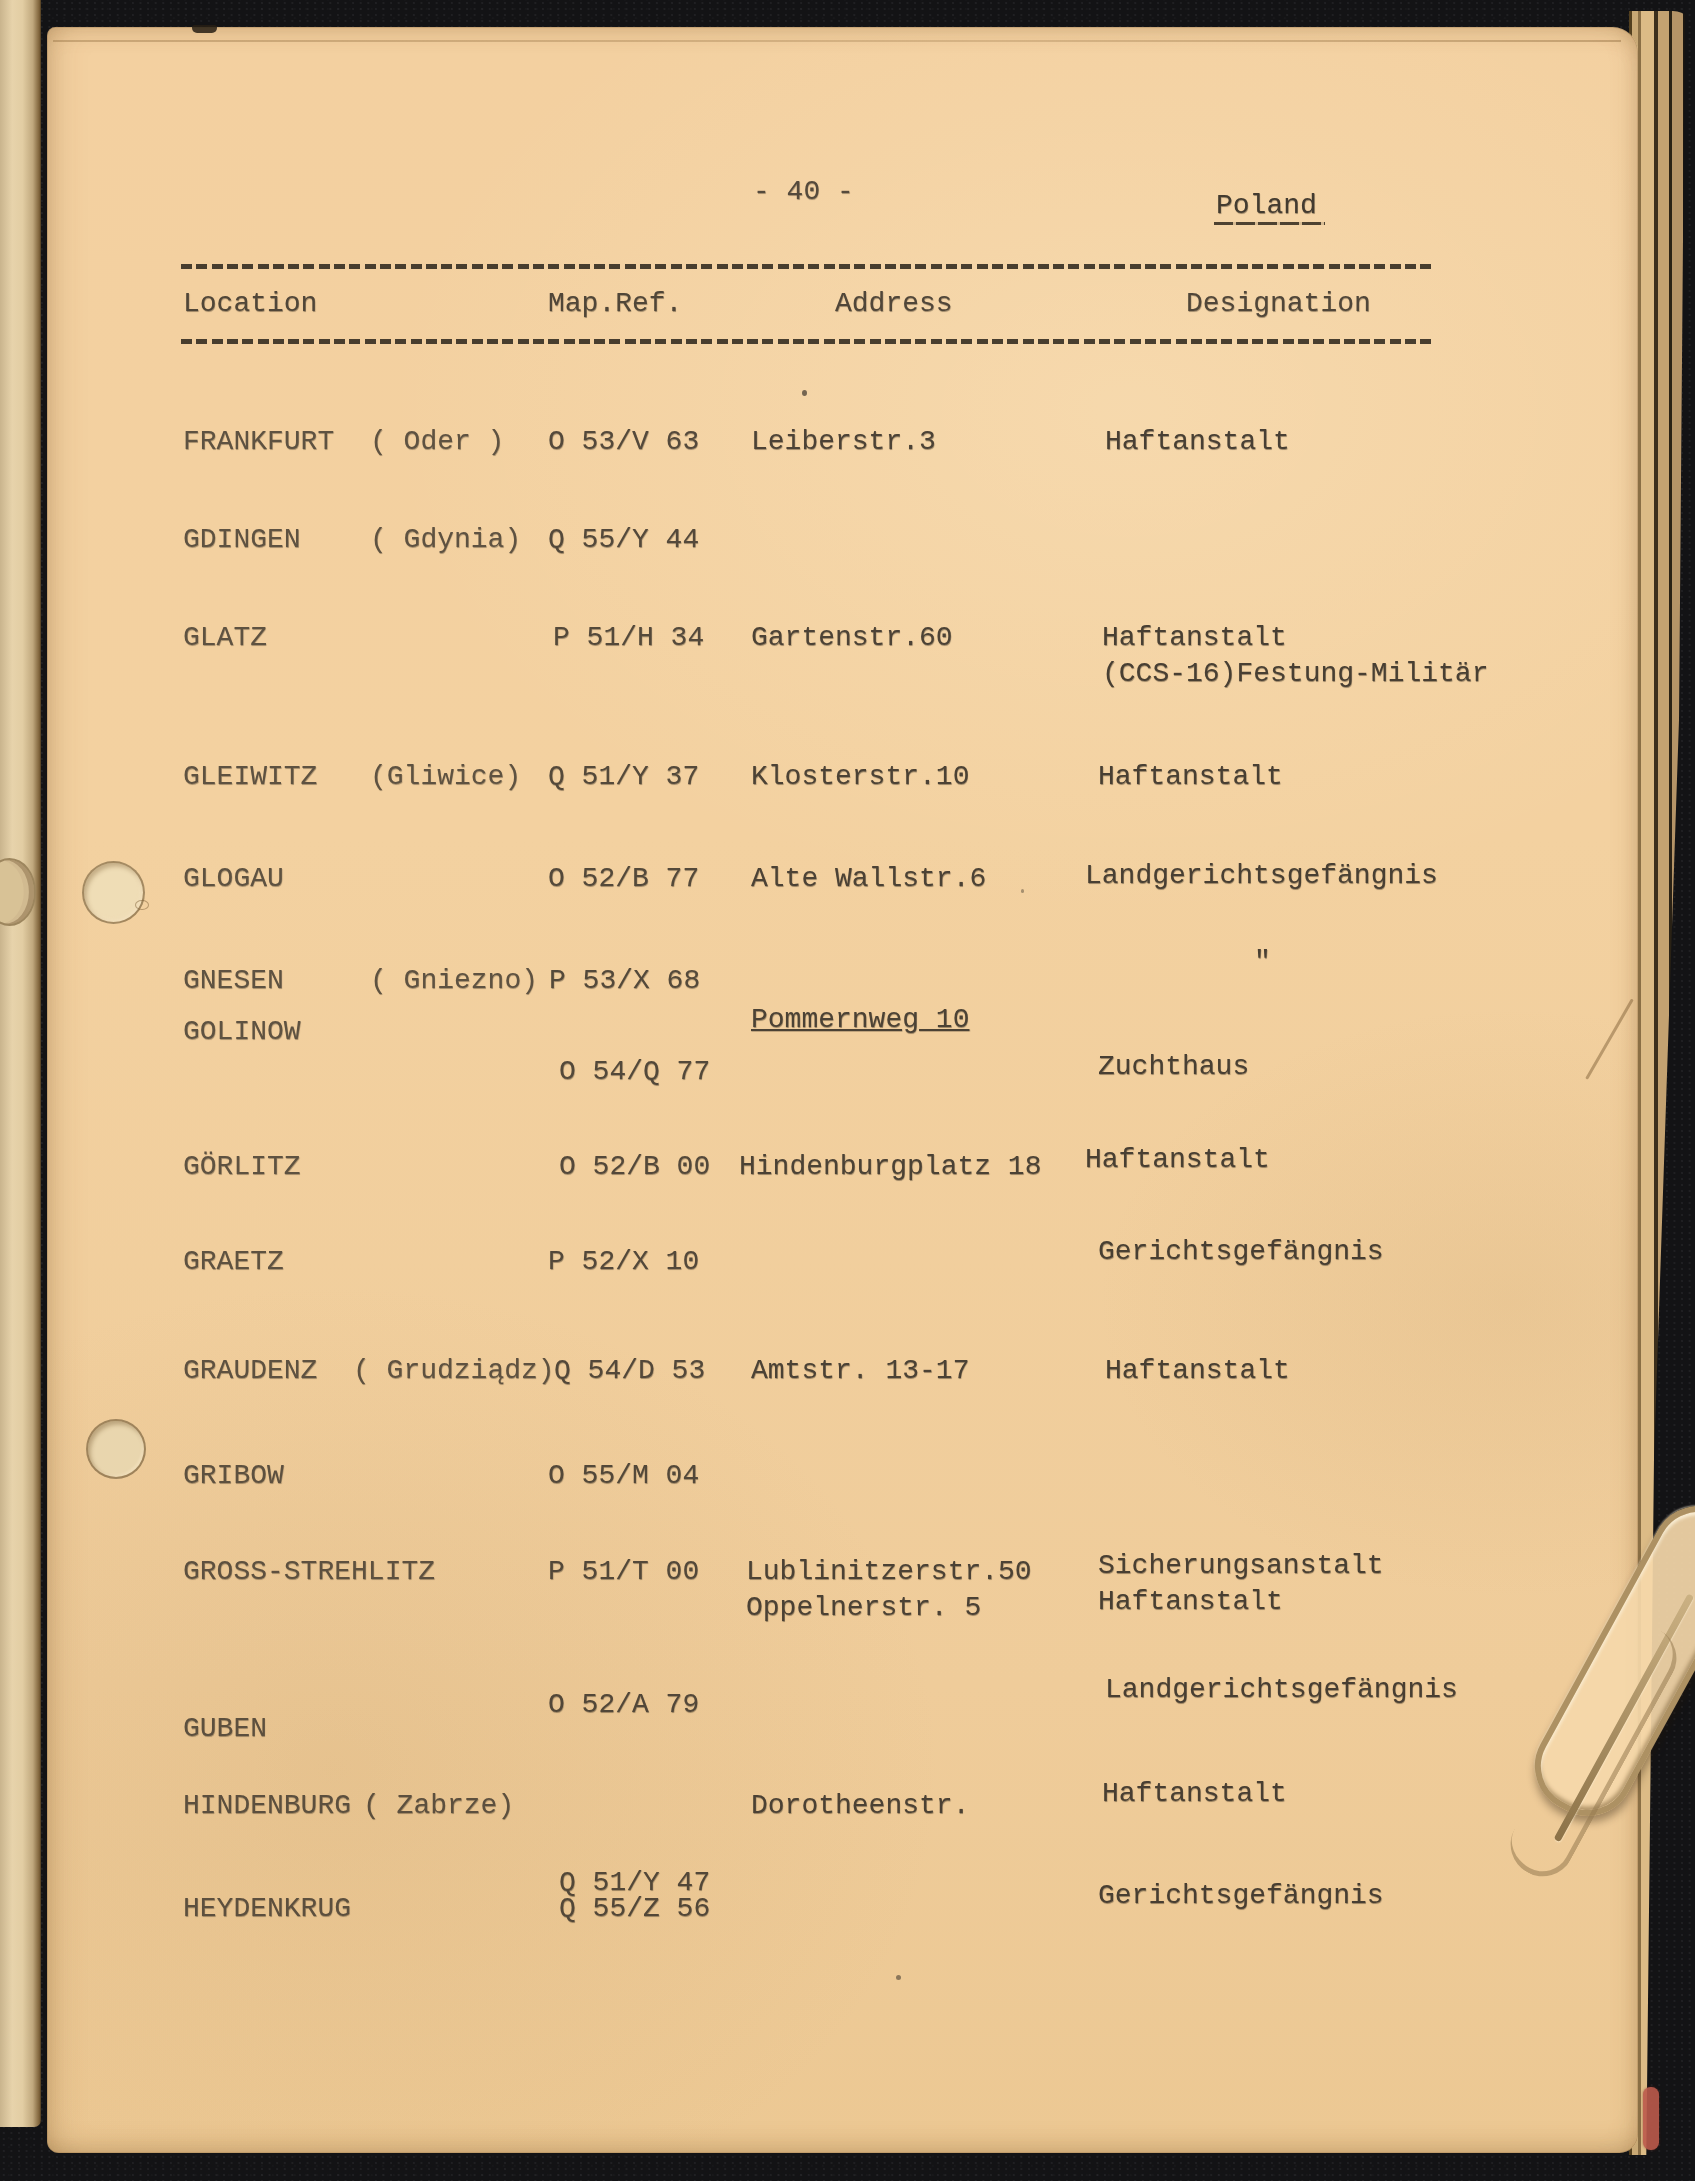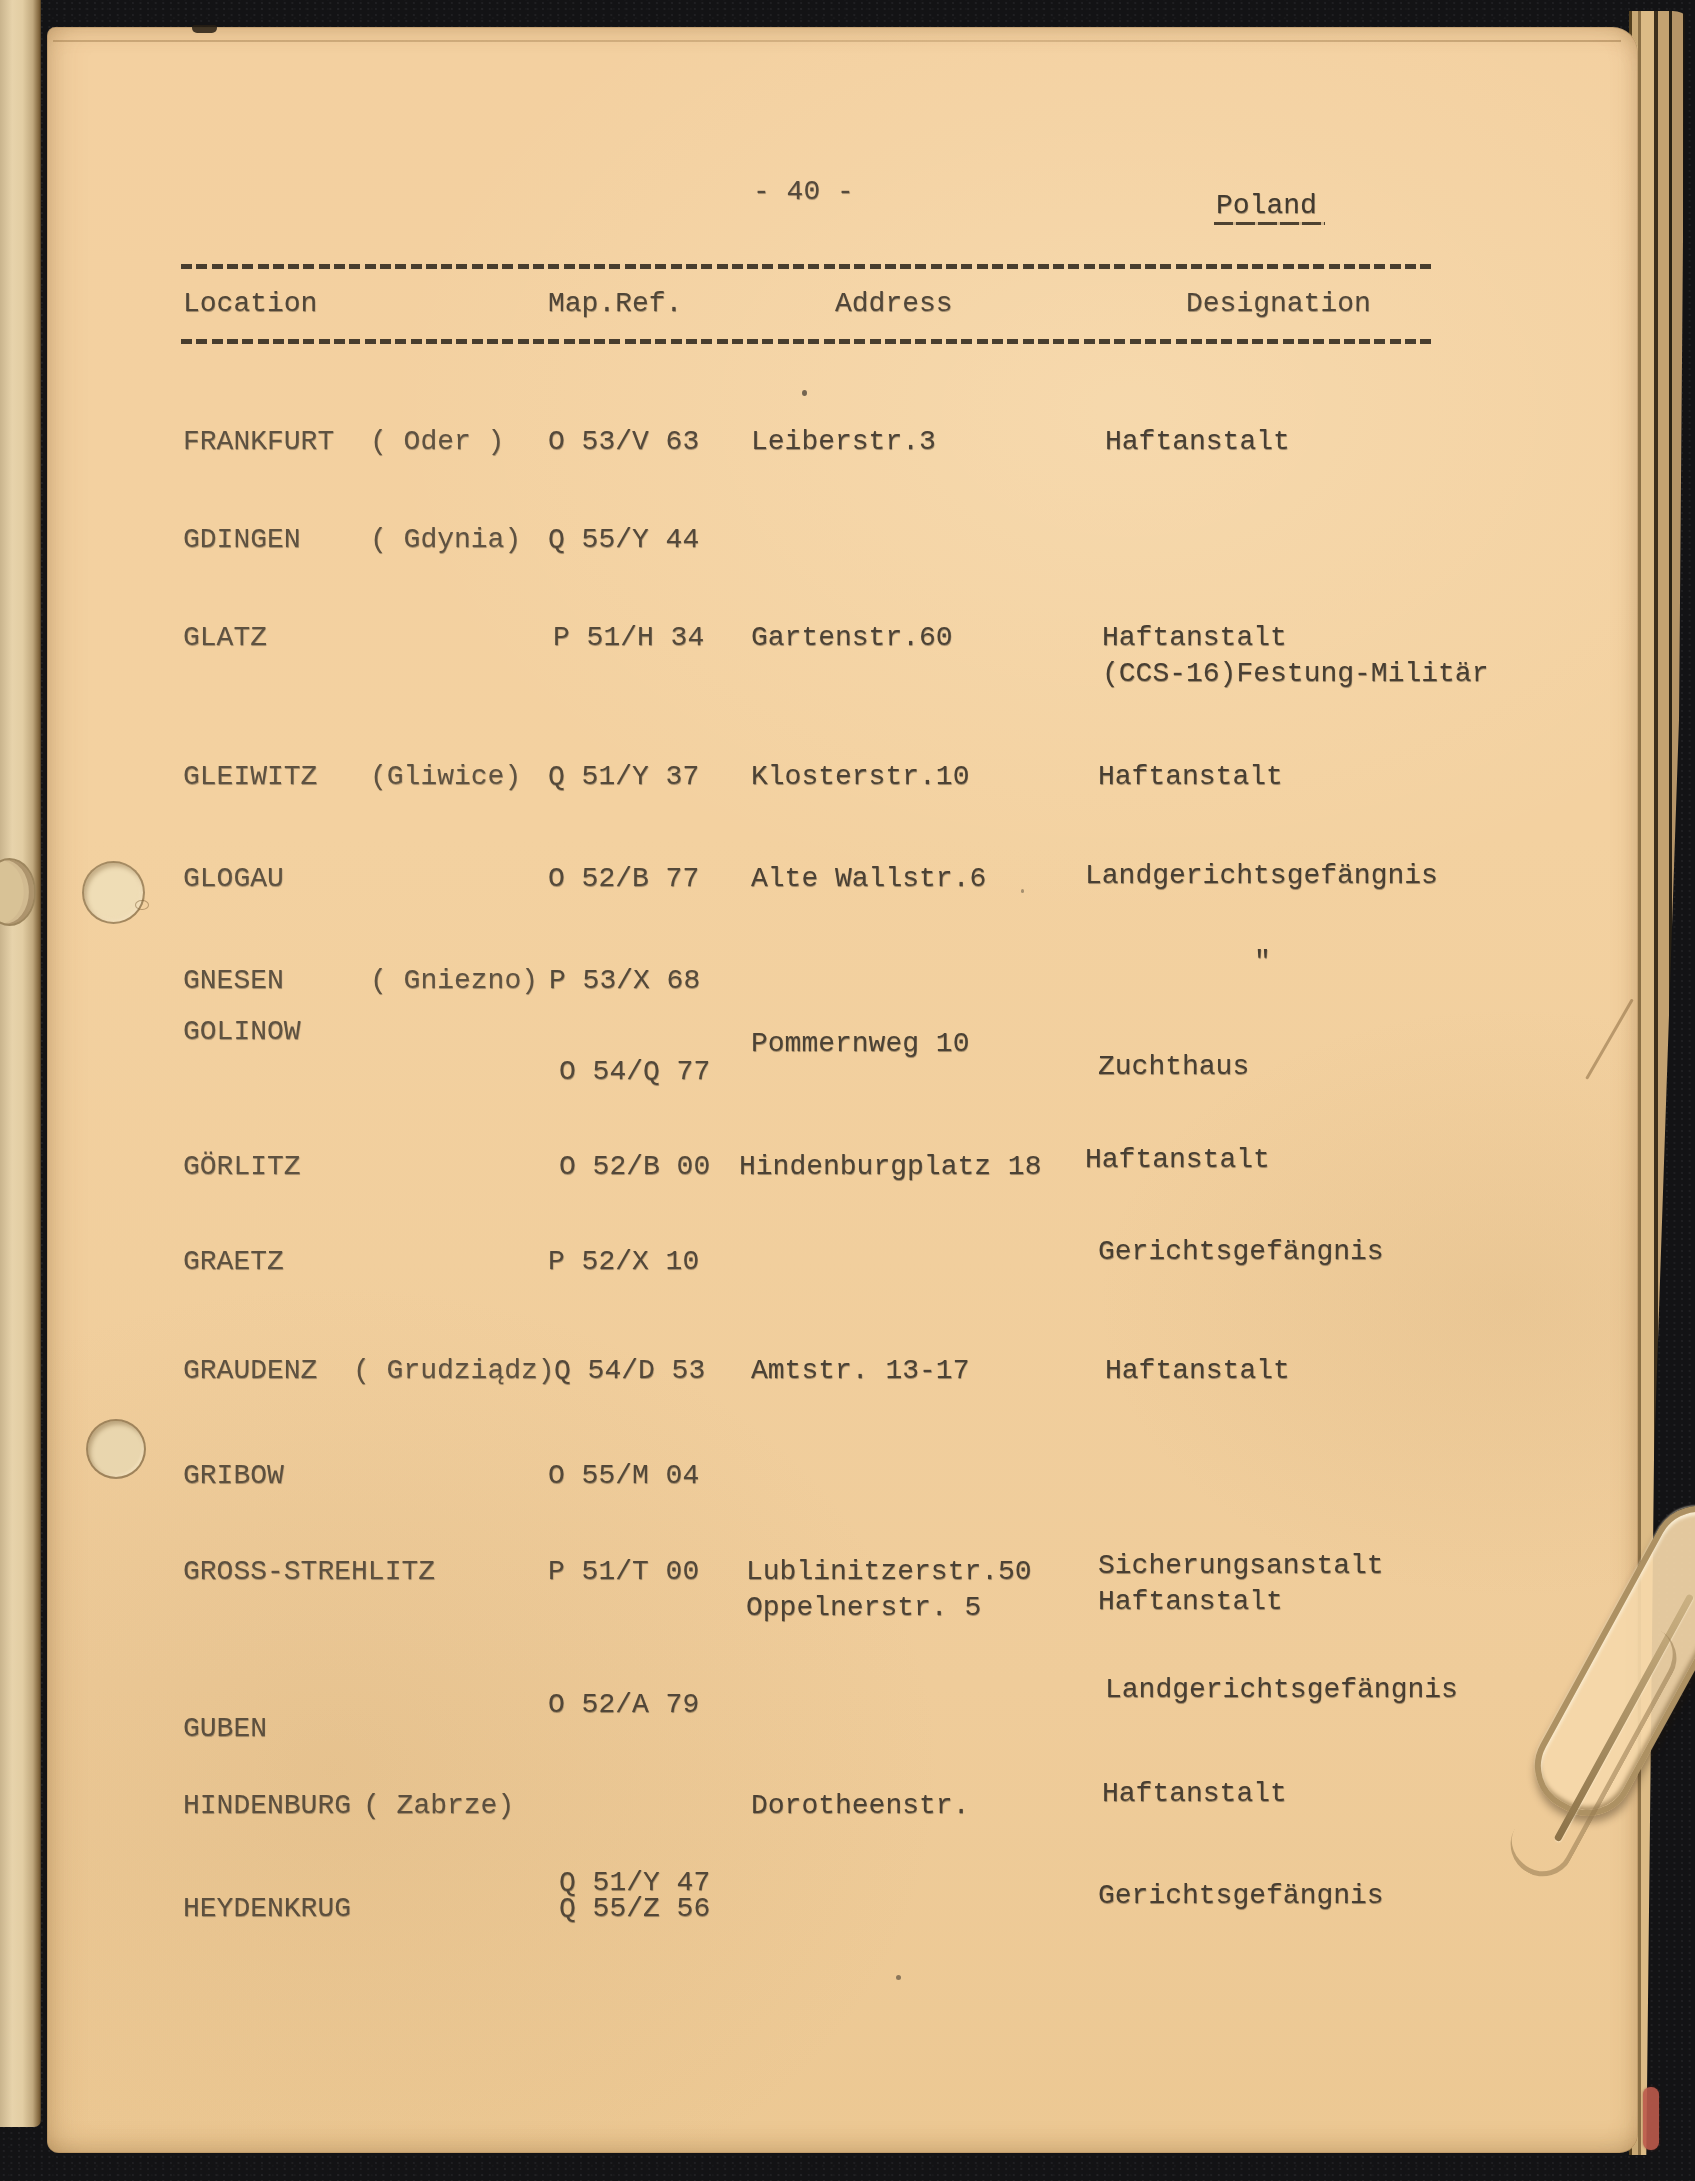--- a/index.html
+++ b/index.html
@@ -163,21 +163,21 @@
       <div class="t loc" style="left: 183px; top: 861px;">GLOGAU</div>
       <div class="t map" style="left: 548px; top: 861px;">O 52/B 77</div>
       <div class="t addr" style="left: 751px; top: 861px;">Alte Wallstr.6</div>
       <div class="t des" style="left: 1085px; top: 858px;">Landgerichtsgefängnis</div>
       <div class="t loc" style="left: 183px; top: 963px;">GNESEN</div>
       <div class="t loc" style="left: 370px; top: 963px;">( Gniezno)</div>
       <div class="t map" style="left: 549px; top: 963px;">P 53/X 68</div>
       <div class="t des" style="left: 1254px; top: 944px;">"</div>
       <div class="t loc" style="left: 183px; top: 1014px;">GOLINOW</div>
       <div class="t map" style="left: 559px; top: 1054px;">O 54/Q 77</div>
-      <div class="t addr" style="left: 751px; top: 1026px;">Pommernweg 10</div>
+      <div class="t addr" style="left: 751px; top: 1002px; text-decoration: underline;">Pommernweg 10</div>
       <div class="t des" style="left: 1098px; top: 1049px;">Zuchthaus</div>
       <div class="t loc" style="left: 183px; top: 1149px;">GÖRLITZ</div>
       <div class="t map" style="left: 559px; top: 1149px;">O 52/B 00</div>
       <div class="t addr" style="left: 739px; top: 1149px;">Hindenburgplatz 18</div>
       <div class="t des" style="left: 1085px; top: 1142px;">Haftanstalt</div>
       <div class="t loc" style="left: 183px; top: 1244px;">GRAETZ</div>
       <div class="t map" style="left: 548px; top: 1244px;">P 52/X 10</div>
       <div class="t des" style="left: 1098px; top: 1234px;">Gerichtsgefängnis</div>
       <div class="t loc" style="left: 183px; top: 1353px;">GRAUDENZ</div>
       <div class="t loc" style="left: 353px; top: 1353px;">( Grudziądz)</div>

